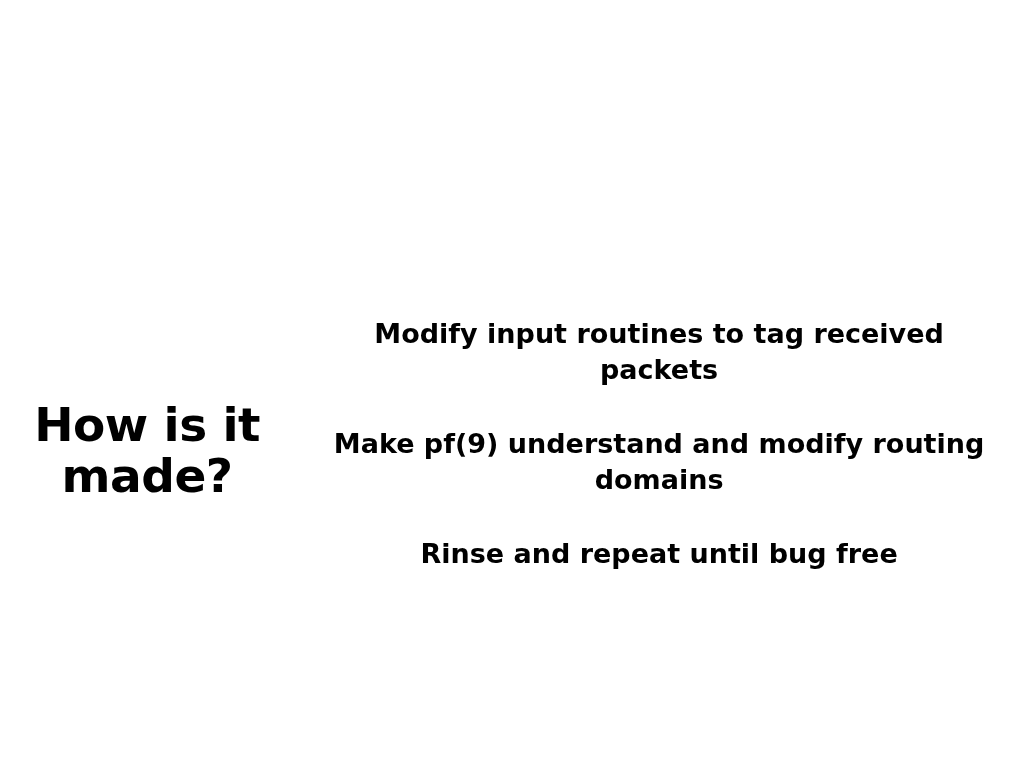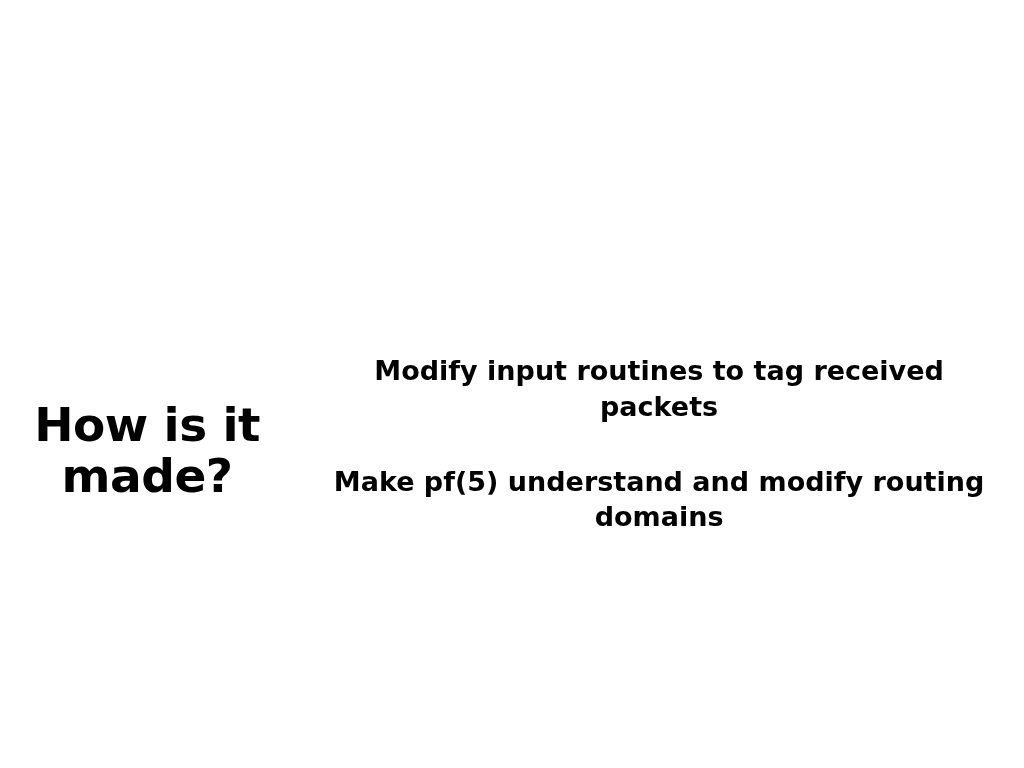--- a/index.html
+++ b/index.html
@@ -53,16 +53,17 @@
 </style>
 </head>
 <body>
 
 <div class="slide">
 
   <h1 class="slide-title">How is it made?</h1>
 
   <div class="body-block">
     <p class="body-line">Modify input routines to tag received packets</p>
-    <p class="body-line">Make pf(5) understand and modify routing domains</p>
+    <p class="body-line">Make pf(9) understand and modify routing domains</p>
+    <p class="body-line">Rinse and repeat until bug free</p>
   </div>
 
 </div>
 
 </body></html>

